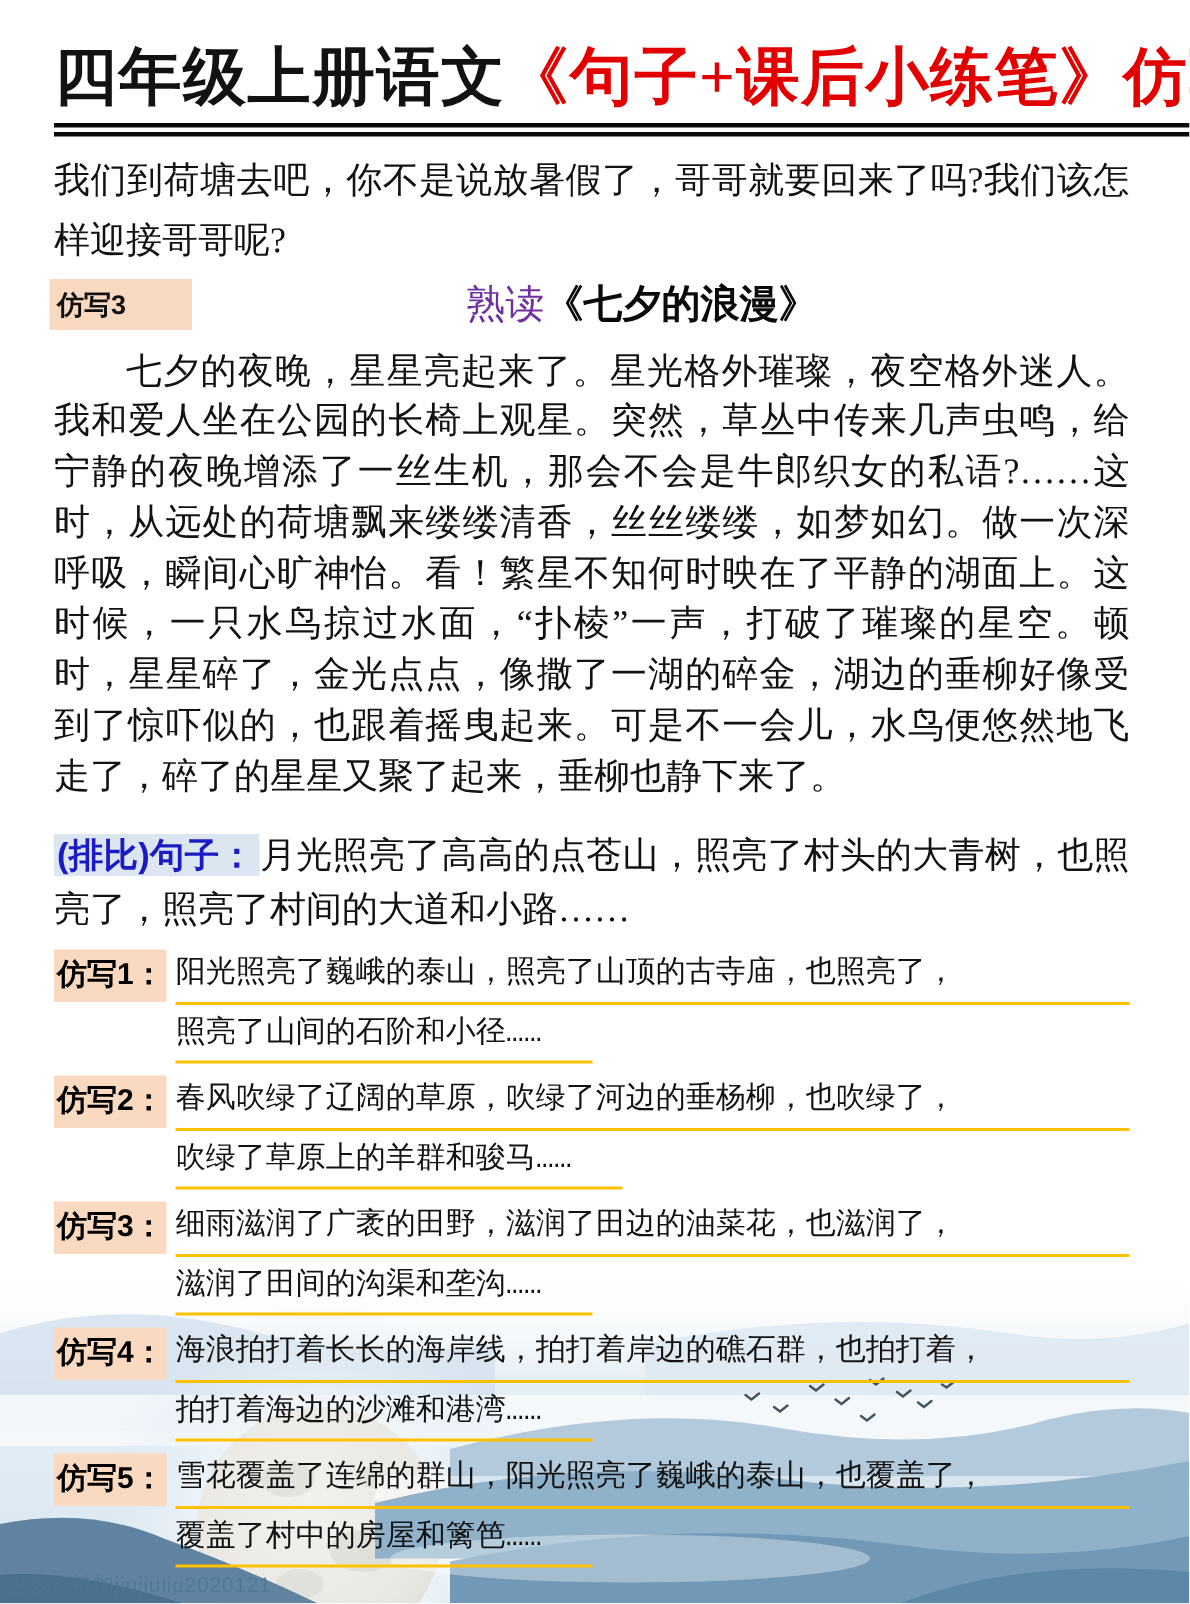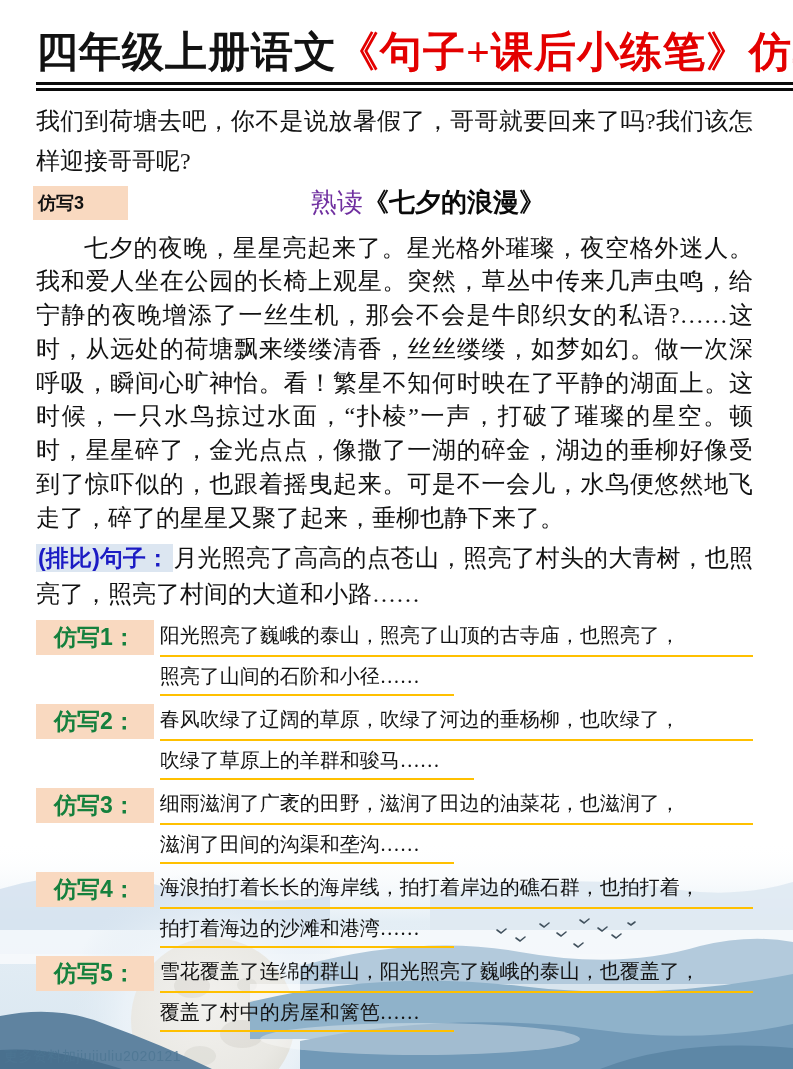--- a/index.html
+++ b/index.html
@@ -30,38 +30,38 @@
   .tag3 {
     position:absolute; left:-3px; top:0;
     background:var(--peach,#f9d9c0); color:#111;
     font-family:"Liberation Sans","DejaVu Sans",sans-serif;
     font-weight:bold; font-size:18px; line-height:32px; padding:1px 44px 1px 5px;
   }
   .heading { position:absolute; left:275px; top:0; white-space:nowrap; font-size:26px; line-height:34px; }
   .heading .h-prefix { color:var(--purple,#7030a0); font-weight:normal; }
   .heading .h-title { color:#0a0a0a; font-weight:bold; }
   .essay { margin-top:6px; font-size:24px; line-height:33.8px; text-align:justify; text-indent:2em; }
-  .paibi { margin-top:4px; font-size:24px; line-height:36px; text-align:justify; }
+  .paibi { margin-top:16px; font-size:24px; line-height:36px; text-align:justify; }
   .label-blue {
     background:var(--blue-bg,#dce6f1); color:var(--blue-tx,#1b1bc4);
     font-family:"Liberation Sans","DejaVu Sans",sans-serif;
     font-weight:bold; font-size:23px; padding:1px 4px 1px 2px;
   }
   .imit-row { display:flex; align-items:flex-start; margin-top:8px; }
   .imit-label {
-    background:var(--peach,#f9d9c0); color:#15803d;
+    background:var(--peach,#f9d9c0); color:#000000;
     font-family:"Liberation Sans","DejaVu Sans",sans-serif;
-    font-weight:bold; font-size:23px; line-height:33px; padding:1px 18px; white-space:nowrap;
+    font-weight:bold; font-size:20px; line-height:33px; padding:1px 2px; white-space:nowrap;
     flex:0 0 auto;
   }
   .imit-body { flex:1 1 auto; margin-left:6px; font-size:20px; }
   .imit-line1 { display:block; line-height:31px; padding-bottom:4px;
     border-bottom:2.5px solid var(--uline,#ffc000); }
   .imit-line2 { display:inline-block; line-height:29px; padding:5px 34px 3px 0;
-    border-bottom:2.5px solid var(--uline,#ffc000); }
+    border-bottom:2.5px solid var(--uline,#ffc000);font-family:Liberation Mono, monospace; }
 </style>
 </head>
 <body>
 
 <div class="page" style="--title-red: #e30000; --uline: #ffc000; --peach: #f9d9c0; --blue-bg: #dce6f1; --blue-tx: #1b1bc4; --purple: #7030a0;">
 
   <div class="scene">
     <svg width="793" height="235" viewBox="0 0 793 235">
       <defs>
         <linearGradient id="sky" x1="0" y1="0" x2="0" y2="1">

